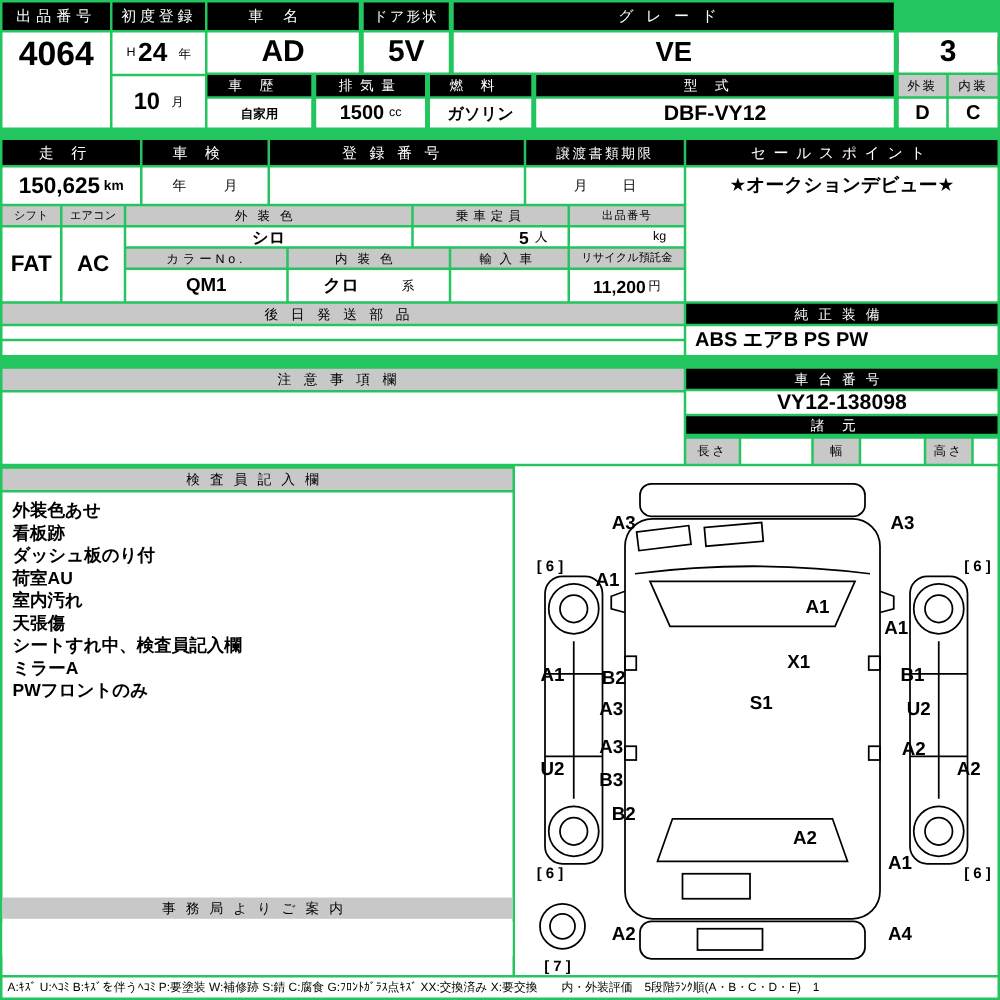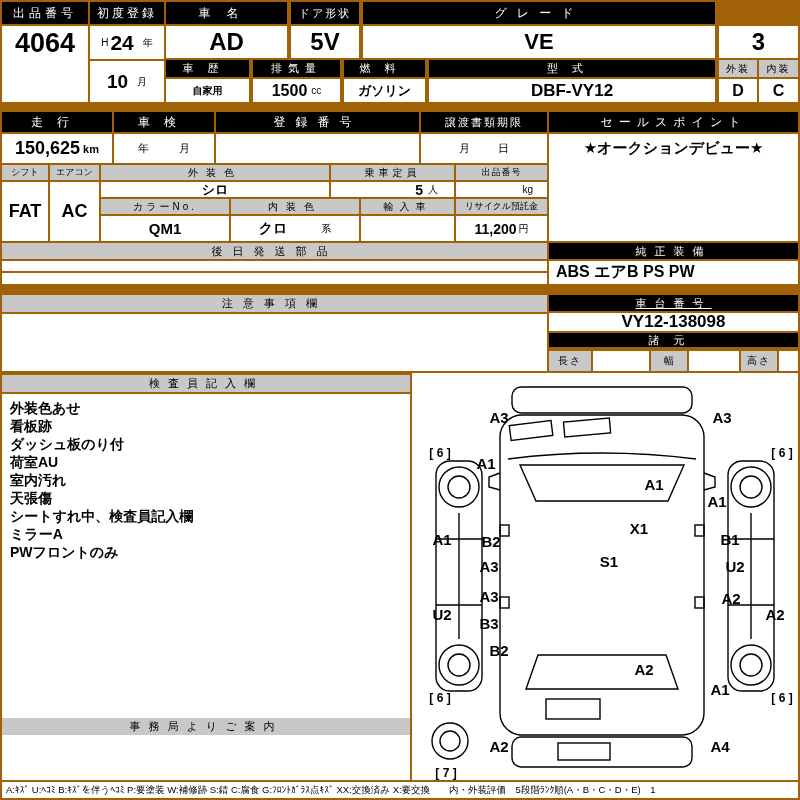--- a/index.html
+++ b/index.html
@@ -1,16 +1,16 @@
 <!DOCTYPE html>
 <html><head>
 <meta charset="utf-8">
 <style>
   html,body{margin:0;padding:0;background:#fff;}
-  #sheet{position:relative;width:800px;height:800px;background:#a16207;
+  #sheet{position:relative;width:800px;height:800px;background:#22c55e;
          font-family:"Liberation Sans","DejaVu Sans",sans-serif;color:#000;}
   .c{position:absolute;display:flex;align-items:center;justify-content:center;
      box-sizing:border-box;overflow:hidden;white-space:nowrap;}
   .bh{background:#000;color:#fff;font-size:12px;font-weight:normal;}
   .gh{background:#c8c8c8;color:#000;font-size:10px;font-weight:normal;}
   .wv{background:#fff;color:#000;font-weight:bold;}
   .u{font-weight:normal;}
   .notes{flex-direction:column;align-items:flex-start;justify-content:flex-start;padding:5px 0 0 8px;}
   .note{font-size:14px;line-height:18px;font-weight:bold;}
   svg .ln{fill:none;stroke:#000;stroke-width:1.4;}
@@ -122,21 +122,21 @@
   <div class="c gh" style="left:2px;top:243px;width:545px;height:16px;letter-spacing:10px;font-size:11px;">後日発送部品</div>
   <div class="c wv" style="left:2px;top:261px;width:545px;height:10px;"></div>
   <div class="c wv" style="left:2px;top:273px;width:545px;height:11px;"></div>
 
   <div class="c bh" style="left:549px;top:243px;width:249px;height:16px;letter-spacing:8px;font-size:11px;">純正装備</div>
   <div class="c wv" style="left:549px;top:261px;width:249px;height:23px;justify-content:flex-start;padding-left:7px;font-size:16px;">ABS エアB PS PW</div>
 
   <div class="c gh" style="left:2px;top:295px;width:545px;height:17px;letter-spacing:10px;font-size:11px;">注意事項欄</div>
   <div class="c wv" style="left:2px;top:314px;width:545px;height:57px;"></div>
 
-  <div class="c bh" style="left:549px;top:295px;width:249px;height:16px;letter-spacing:8px;font-size:11px;text-decoration:underline;">車台番号</div>
+  <div class="c bh" style="left:549px;top:295px;width:249px;height:16px;letter-spacing:8px;font-size:11px;">車台番号</div>
   <div class="c wv" style="left:549px;top:313px;width:249px;height:18px;font-size:17px;">VY12-138098</div>
   <div class="c bh" style="left:549px;top:333px;width:249px;height:14px;letter-spacing:14px;font-size:11px;">諸元</div>
   <div class="c gh" style="left:549px;top:351px;width:42px;height:20px;letter-spacing:2px;">長さ</div>
   <div class="c wv" style="left:593px;top:351px;width:56px;height:20px;"></div>
   <div class="c gh" style="left:651px;top:351px;width:36px;height:20px;">幅</div>
   <div class="c wv" style="left:689px;top:351px;width:50px;height:20px;"></div>
   <div class="c gh" style="left:741px;top:351px;width:36px;height:20px;letter-spacing:2px;">高さ</div>
   <div class="c wv" style="left:779px;top:351px;width:19px;height:20px;"></div>
 
   <div class="c gh" style="left:2px;top:375px;width:408px;height:17px;letter-spacing:8px;font-size:11px;">検査員記入欄</div>

